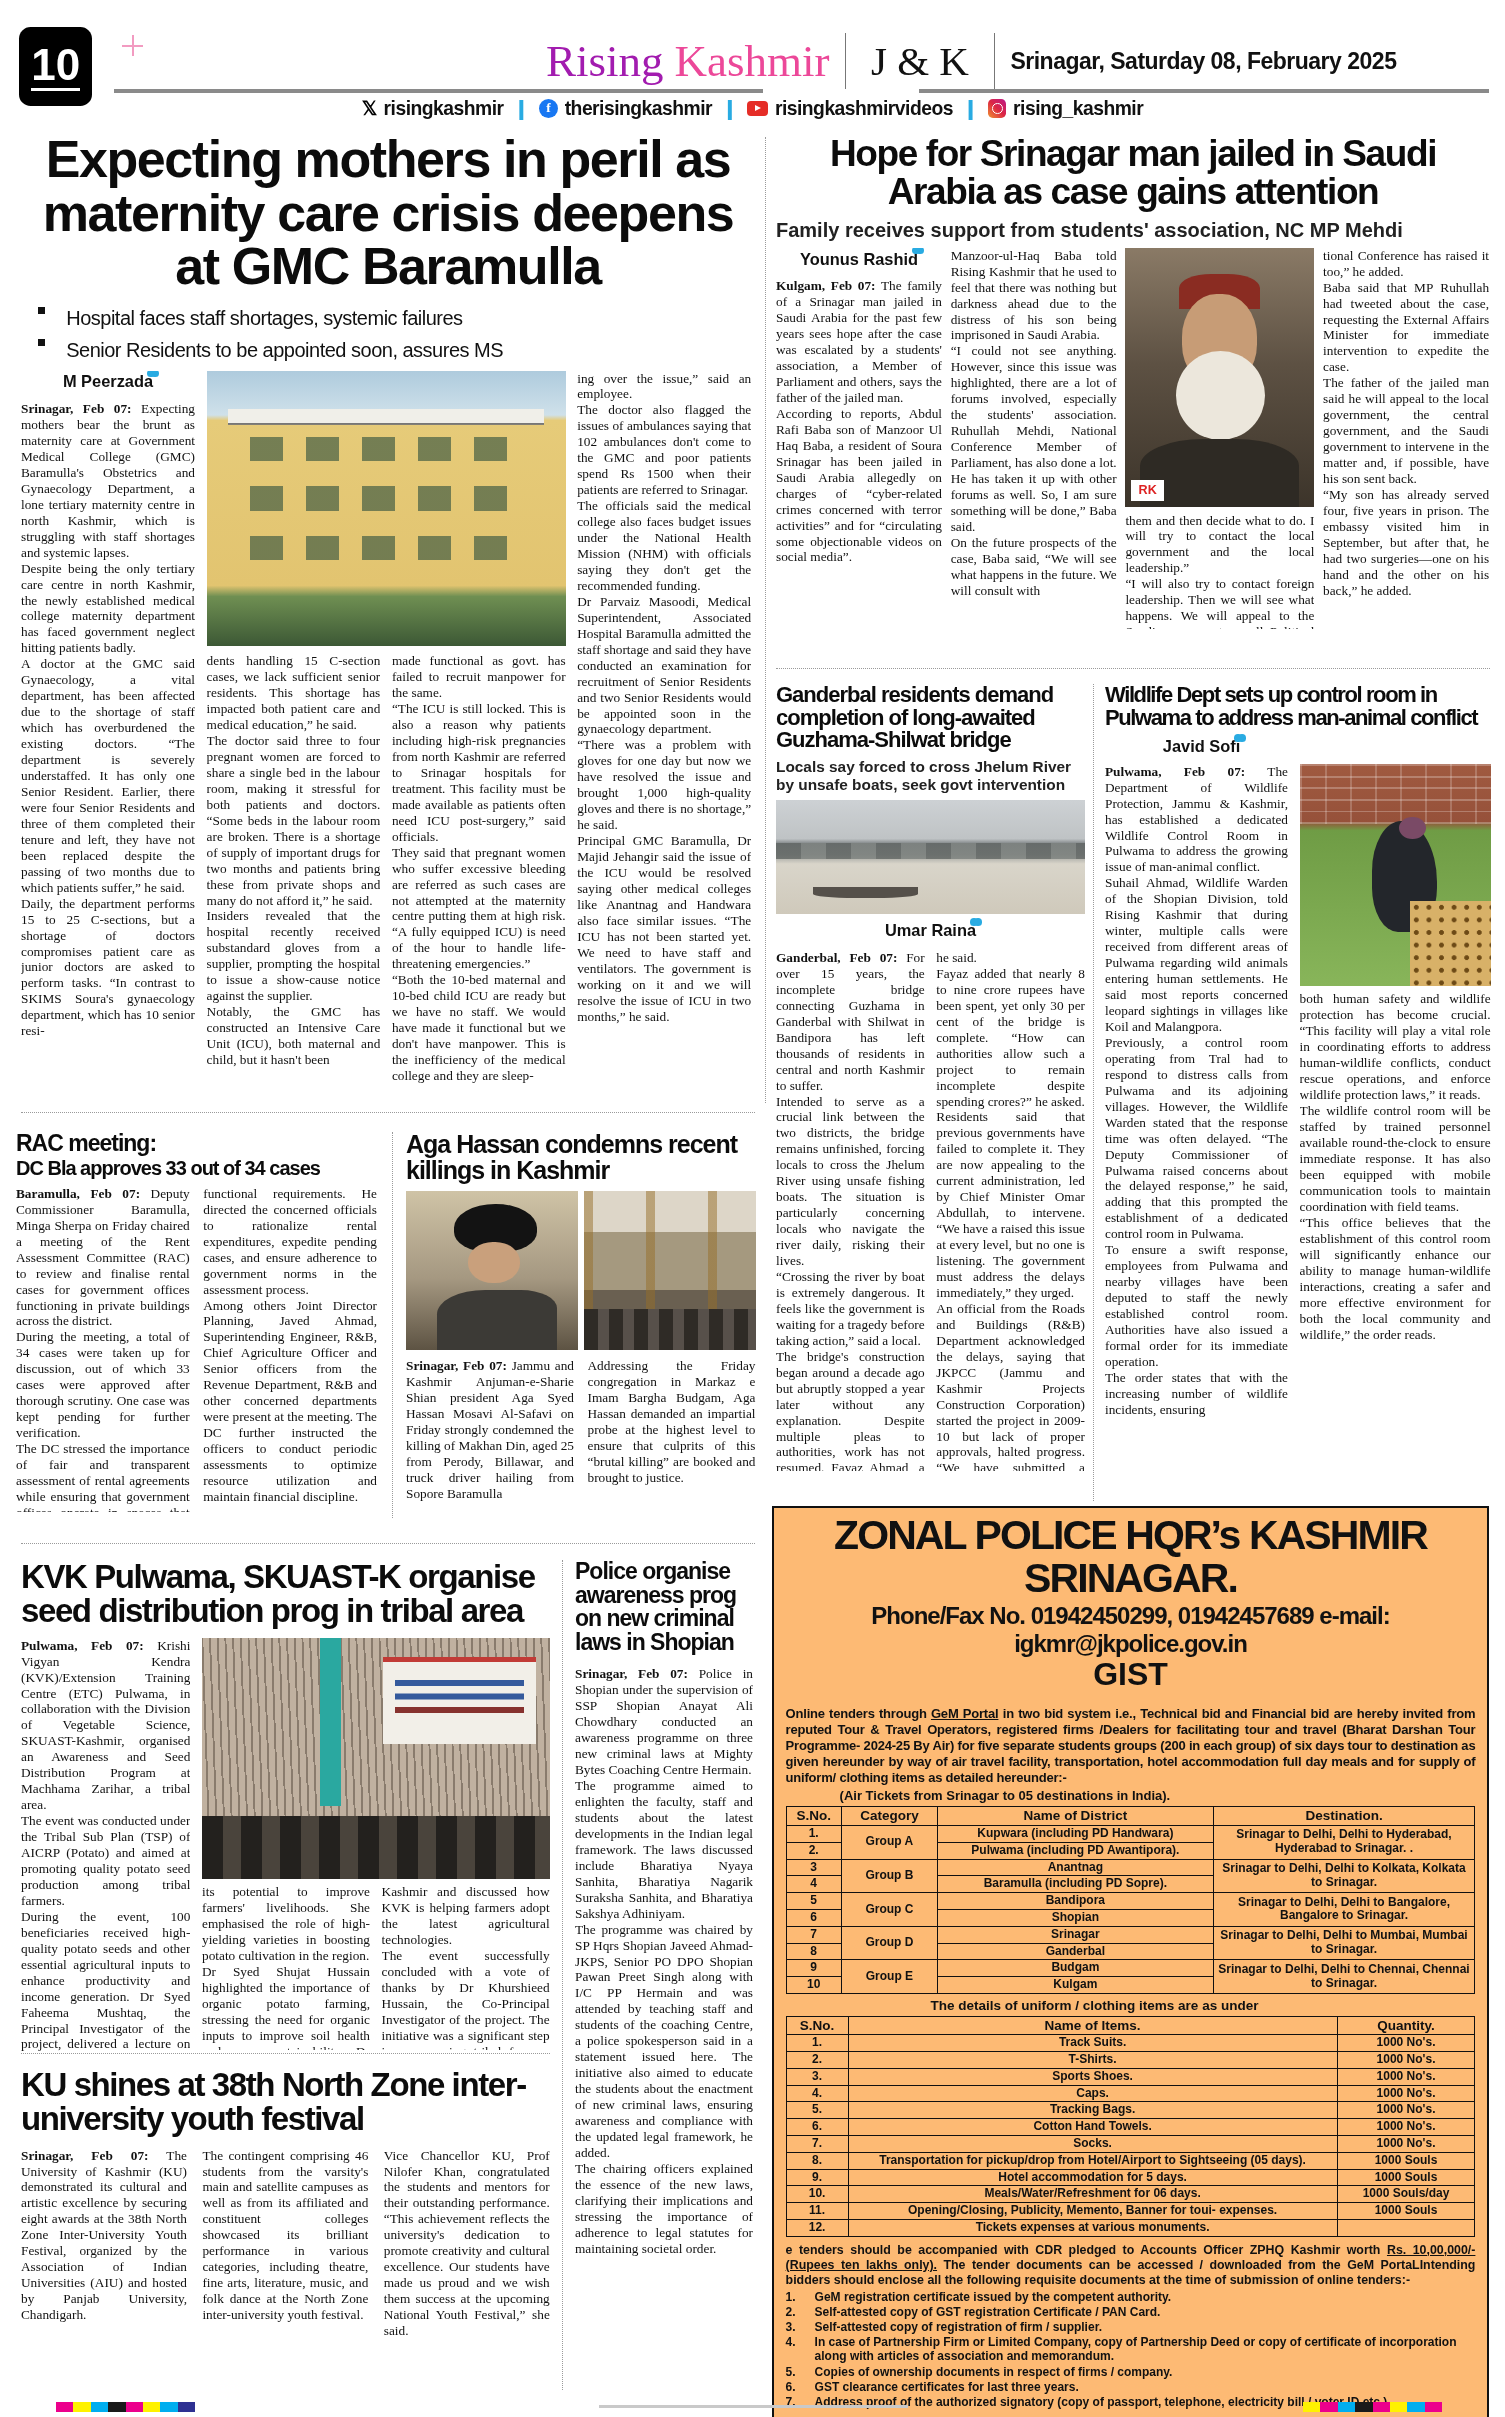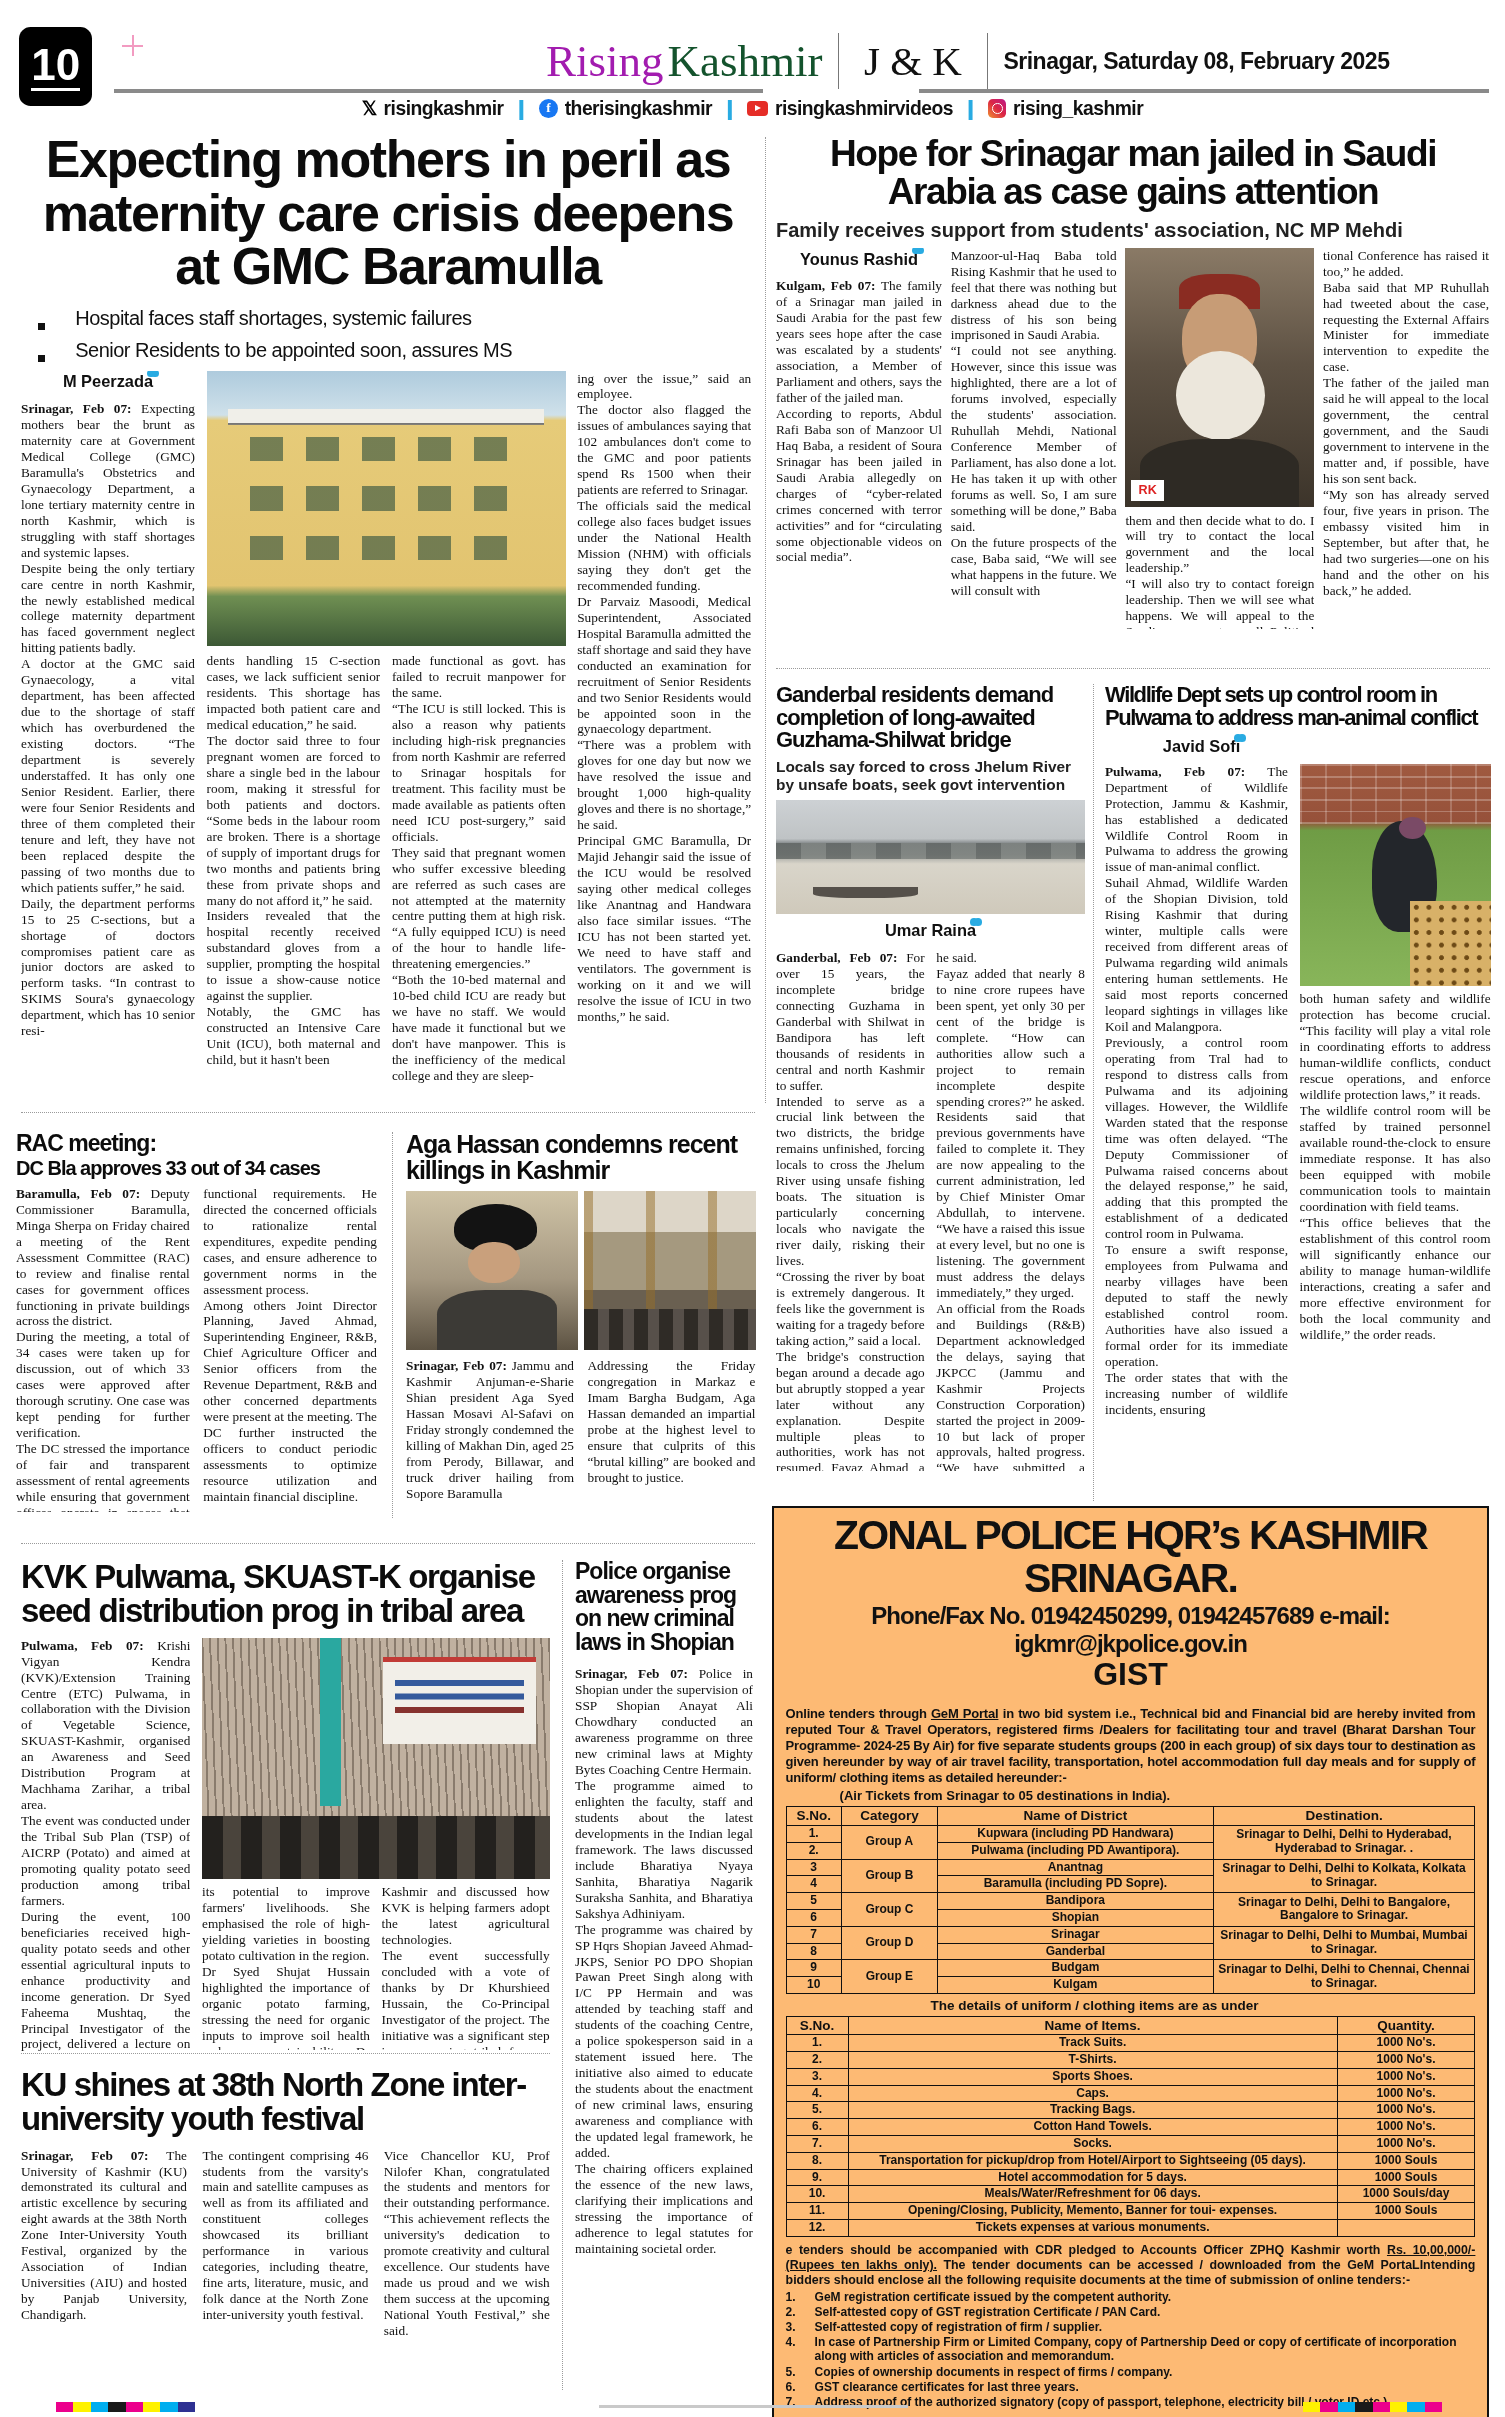--- a/index.html
+++ b/index.html
@@ -8,21 +8,21 @@
   
   .pagenum{position:absolute;left:19.3px;top:27px;width:73px;height:79px;background:#000;
            border-radius:11.6px;display:flex;align-items:center;justify-content:center}
   .pagenum span{color:#fff;font:bold 44px "Liberation Sans",sans-serif;border-bottom:3.9px solid #fff;line-height:1.05}
   .crop-cross{position:absolute;left:122px;top:35px;width:21px;height:21px}
   .crop-cross::before{content:"";position:absolute;left:9.7px;top:0;width:1.9px;height:21px;background:#f29bc1}
   .crop-cross::after{content:"";position:absolute;left:0;top:9.7px;width:21px;height:1.9px;background:#f29bc1}
   .masthead{position:absolute;left:546px;top:33px;display:flex;align-items:center;gap:15.4px;white-space:nowrap}
   .mast-word{font-family:"Liberation Serif",serif;font-size:45px;line-height:1}
   .mast-rising{color:#a21caf}
-  .mast-kashmir{color:#14532d;margin-left:4px}
+  .mast-kashmir{color:#ec4899;margin-left:11px}
   .mast-sep{width:1px;height:56px;background:#777}
   .section-name{font-family:"Liberation Serif",serif;font-size:41px;color:#111;padding:0 9.7px}
   .edition-date{font:bold 23px "Liberation Sans",sans-serif;letter-spacing:-0.5px}
   .hrule{position:absolute;height:3.9px;background:#8a8a8a}
   .social-row{position:absolute;left:0;top:97px;width:1505px;display:flex;justify-content:center;gap:9.7px;
               align-items:center;font:bold 19.3px "Liberation Sans",sans-serif;letter-spacing:-0.5px}
   .soc{display:flex;align-items:center;gap:6.8px}
   .soc-sep{color:#29abe2;font-weight:bold}
   .icon{display:inline-flex;align-items:center;justify-content:center}
   .x-icon{font:bold 19.3px "Liberation Sans",sans-serif;color:#000}
@@ -39,21 +39,21 @@
   .byline{width:100%;text-align:center;font:bold 16.4px "Liberation Sans",sans-serif;color:#111;margin:1.9px 0 9.7px}
   .byline .rule{position:relative;height:1.9px;background:#29abe2;margin:4.8px auto 0;width:88%}
   .byline .rule::before,.byline .rule::after{content:"";position:absolute;top:-2.9px;width:7.7px;height:7.7px;border-radius:50%;background:#29abe2}
   .byline .rule::before{left:-1.9px}.byline .rule::after{right:-1.9px}
   .bt{font-size:13.3px;line-height:1.2;text-align:justify;white-space:pre-line;overflow:hidden}
   .dateline{font-weight:bold}
   .col{overflow:hidden}
   .hdot{position:absolute;border-top:1.9px dotted #9a9a9a}
   .vdot{position:absolute;border-left:1.9px dotted #9a9a9a}
   .bullets{margin:13.5px 0 3.9px 17.4px;font:20px "Liberation Sans",sans-serif;letter-spacing:-0.5px}
-  .bullet-row{display:flex;align-items:flex-end;gap:30px;margin-bottom:8.7px}
+  .bullet-row{display:flex;align-items:flex-start;gap:21px;margin-bottom:8.7px}
   .bullet-sq{width:6.8px;height:6.8px;background:#111;flex:0 0 auto}
   .photo{position:relative;overflow:hidden;background:#bbb}
   
   .hospital{background:linear-gradient(180deg,#aecbdd 0%,#cfe1ea 16%,#e6cb79 18%,#e2c470 78%,#6f8f52 82%,#3c5835 100%)}
   .hospital .winrow{position:absolute;left:12%;width:76%;height:9%;background:repeating-linear-gradient(90deg,#4f6547 0 33px,transparent 33px 56px);opacity:.75}
   .hospital .roof{position:absolute;left:6%;top:14%;width:88%;height:5%;background:#f0efe9;box-shadow:0 1.9px 0 #777}
   .saudiman{background:linear-gradient(180deg,#8a7a66 0%,#5d5143 45%,#3c342a 100%)}
   .saudiman .face{position:absolute;left:50%;top:18%;width:75px;height:93px;margin-left:-38px;border-radius:46%;background:#c79c76}
   .saudiman .beard{position:absolute;left:50%;top:40%;width:89px;height:89px;margin-left:-44px;border-radius:50%;background:#ece7dc}
   .saudiman .cap{position:absolute;left:50%;top:10%;width:81px;height:35px;margin-left:-41px;border-radius:40% 40% 0 0;background:#8a2c22}

